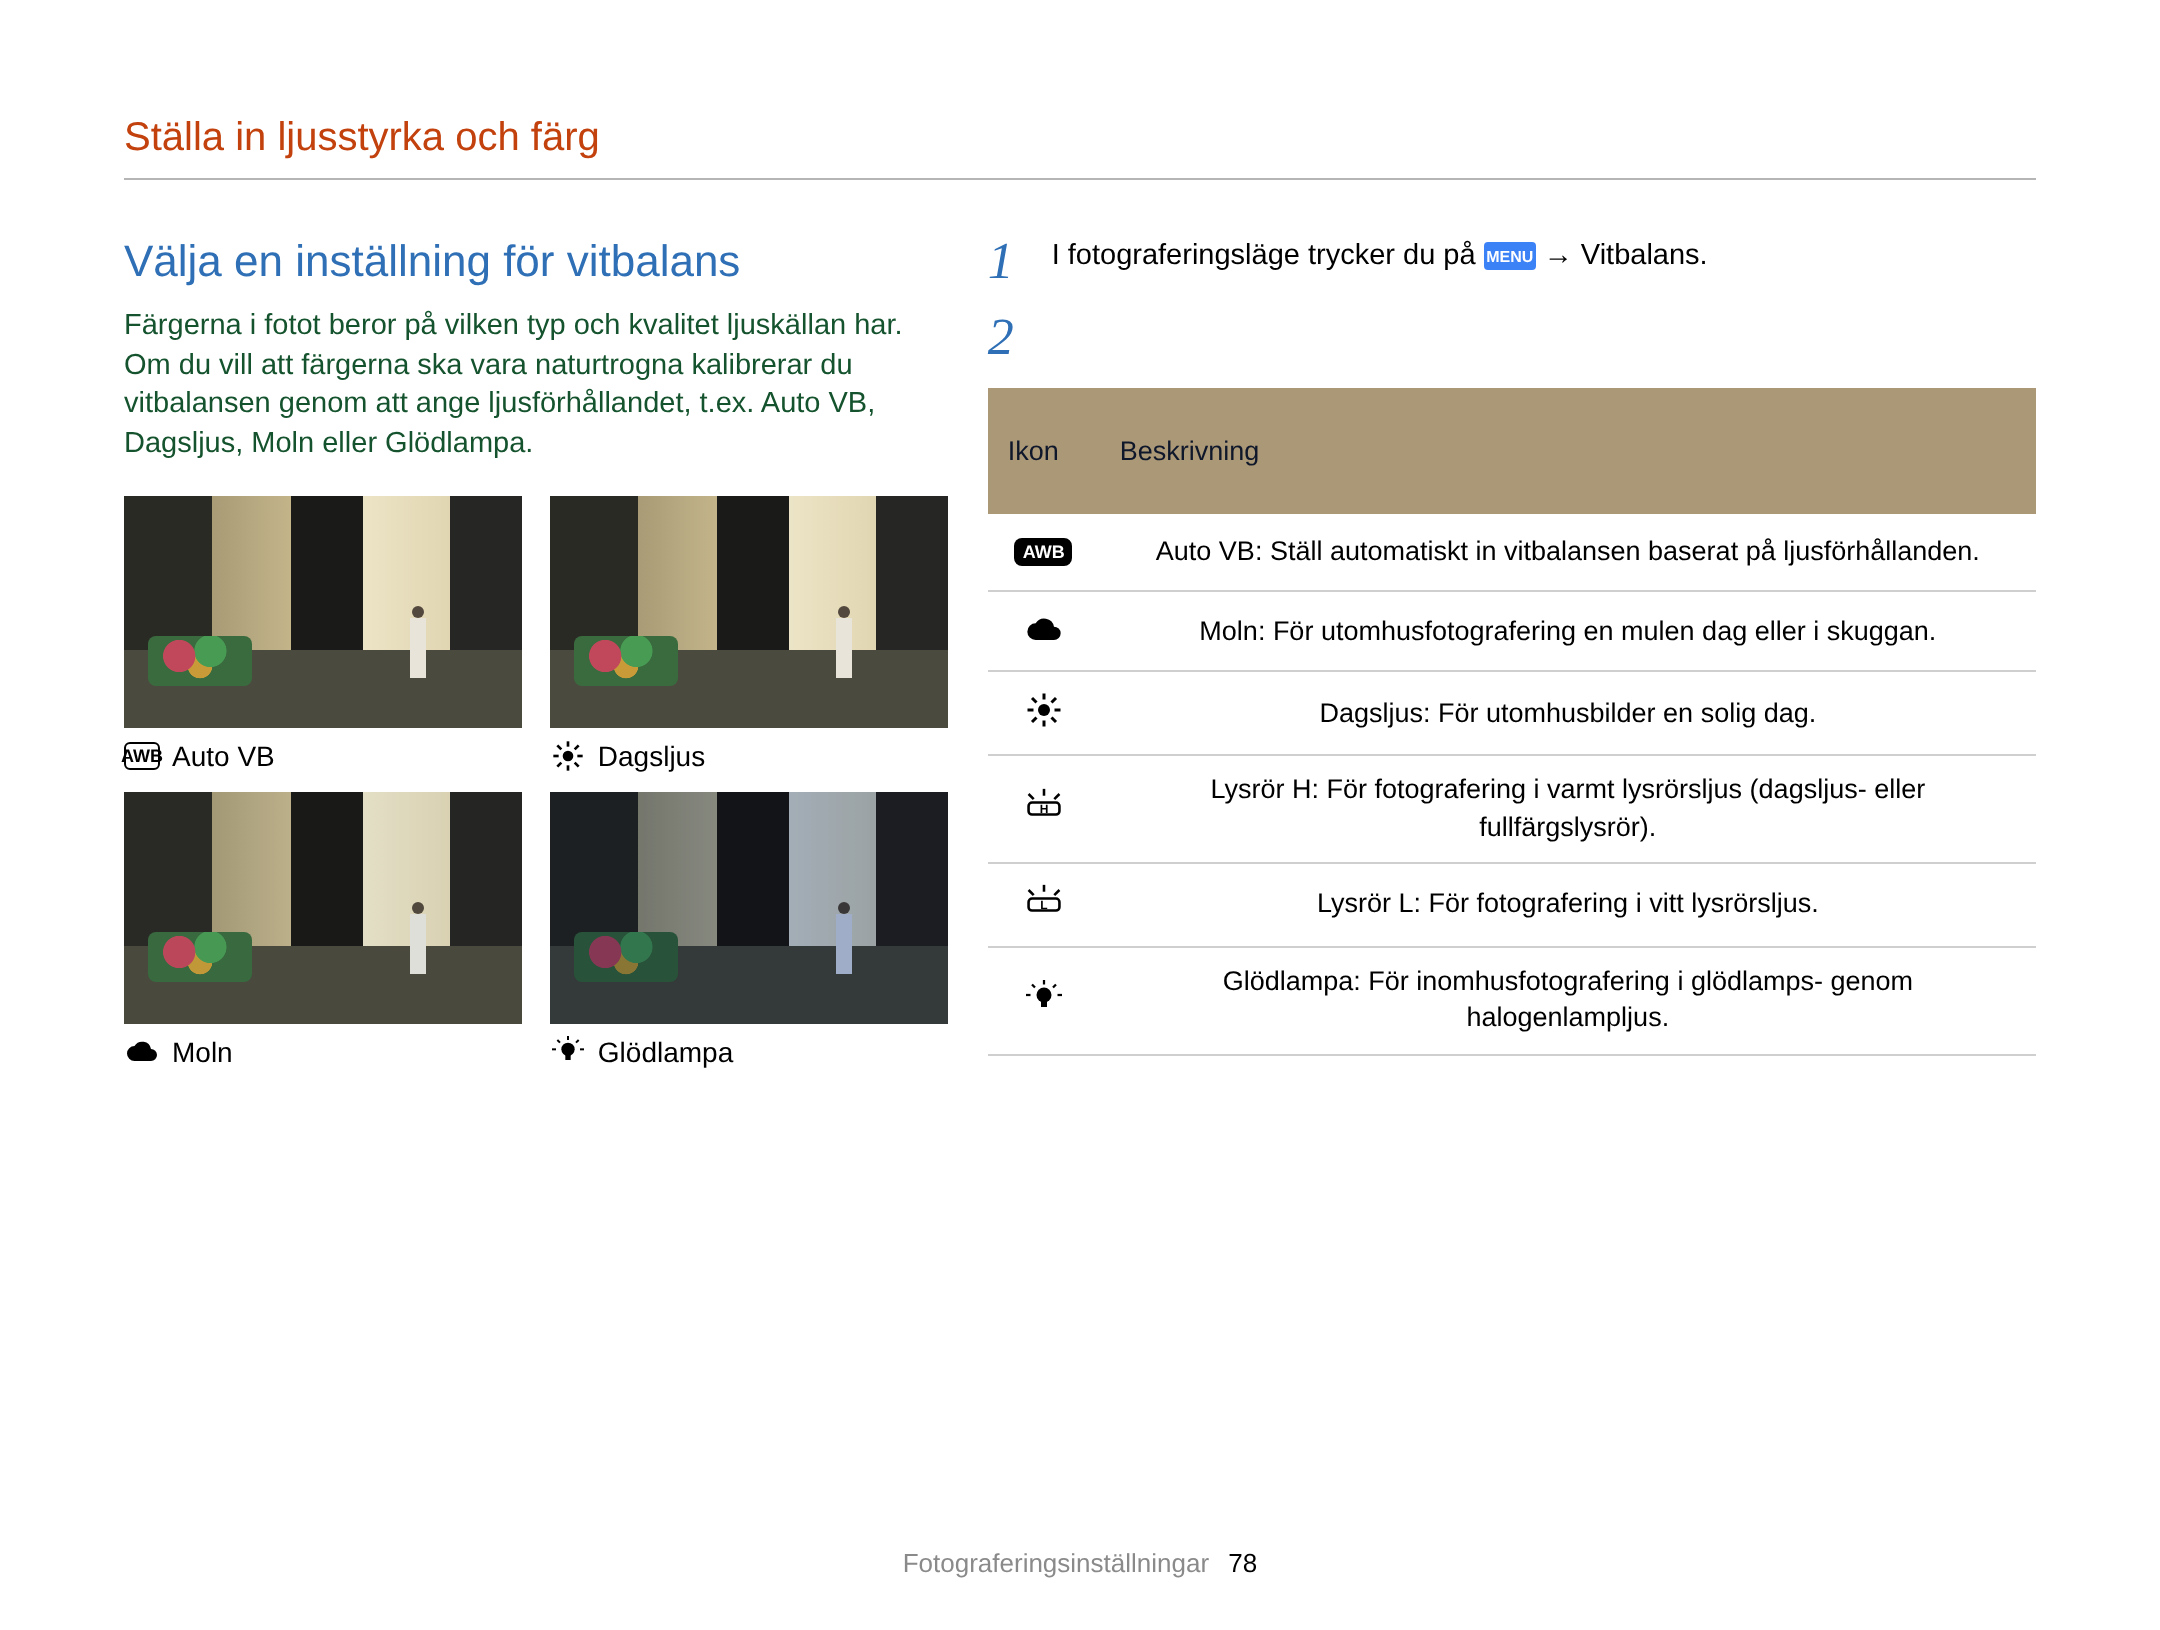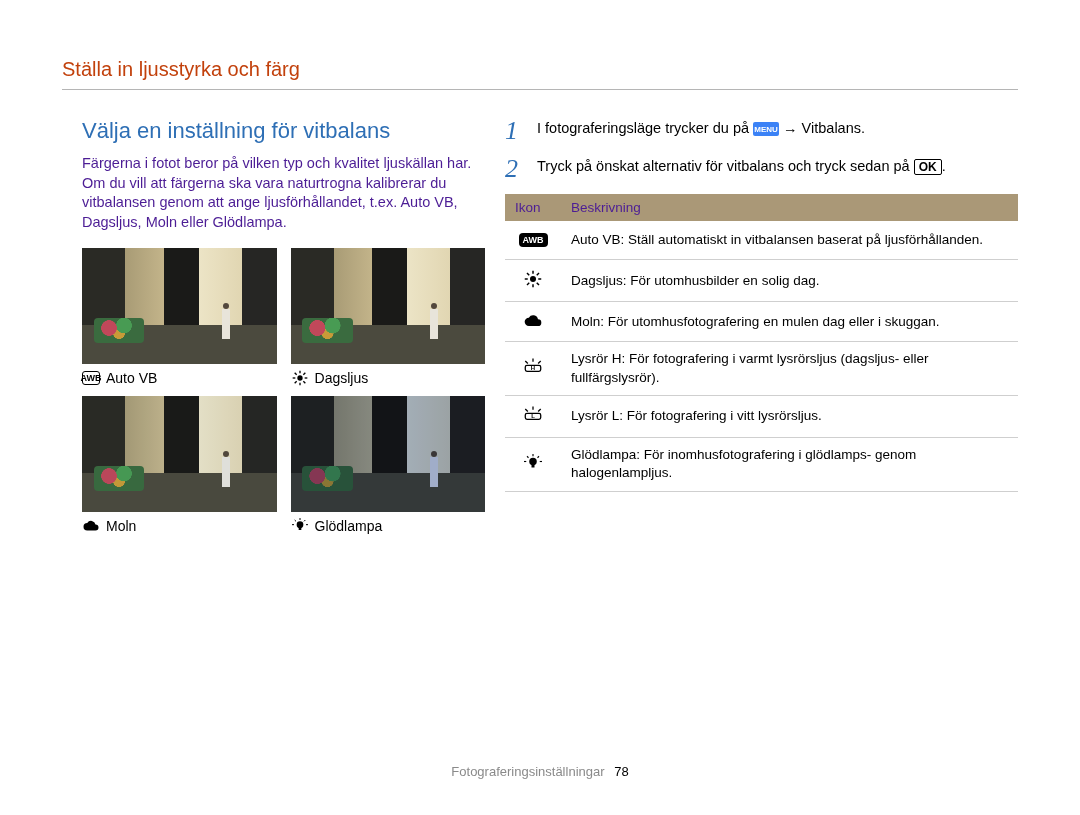--- a/index.html
+++ b/index.html
@@ -19,34 +19,33 @@
     padding-bottom: 8px;
   }
   .header-divider {
     border: none;
     border-top: 1px solid #b5b5b5;
     margin-bottom: 28px;
   }
   .columns {
     display: flex;
     gap: 20px;
-    margin-left: 20px;
   }
   .col-left { width: 44%; }
   .col-right { width: 56%; }
   .section-title {
     font-size: 22px;
     color: #2e6fb5;
     font-weight: 400;
     margin-bottom: 10px;
   }
   .intro {
     font-size: 14.5px;
     line-height: 1.35;
-    color: #4c1d95;
+    color: #14532d;
     margin-bottom: 16px;
   }
   .image-grid {
     display: grid;
     grid-template-columns: 1fr 1fr;
     gap: 10px 14px;
   }
   .img-cell { }
   .thumb {
     width: 100%;
@@ -122,40 +121,41 @@
   .bold { font-weight:normal; }
   .ok-box {
     display:inline-block; border:1.5px solid #000; font-weight:bold; font-size:12px;
     padding:0 4px; border-radius:2px; line-height:14px;
   }
 
   table.icon-table {
     width:100%; border-collapse:collapse; font-size:13.5px; margin-top:6px;
   }
   .icon-table thead th {
-    background:#aa9877; color:#4c1d95; font-weight:400; text-align:left;
-    padding:6px 10px; font-size:13.5px;
+    background:#aa9877; color:#0f172a; font-weight:400; text-align:left;
+    padding:24px 10px; font-size:13.5px;
   }
   .icon-table thead th:first-child { width:56px; }
   .icon-table td {
     border-bottom:1px solid #cfcfcf; padding:8px 10px; vertical-align:middle;
     line-height:1.35;
+    text-align:center;
   }
   .icon-table td.ic { text-align:center; }
   .ic-wrap {
     display:inline-flex; align-items:center; justify-content:center;
     width:28px; height:22px;
   }
   .awb-badge {
     font-size:9px; font-weight:bold; color:#fff; background:#000;
     border-radius:4px; padding:1px 4px;
   }
 
   .footer {
-    position:absolute; left:0; right:0; bottom:36px;
+    position:absolute; left:0; right:0; bottom:26px;
     text-align:center; font-size:13px; color:#8a8a8a;
   }
   .footer .pg { color:#000; margin-left:6px; }
 </style>
 </head>
 <body>
 
 <div class="header-title">Ställa in ljusstyrka och färg</div>
 <hr class="header-divider">
 
@@ -261,40 +261,44 @@
         <span class="step-num">1</span>
         <span class="step-body">
           <span>I fotograferingsläge trycker du på </span>
           <span class="menu-badge">MENU</span>
           <span class="arrow"> → </span>
           <span class="bold">Vitbalans</span><span>.</span>
         </span>
       </li>
       <li class="step">
         <span class="step-num">2</span>
-        <span class="step-body">
-          <span>Tryck på önskat alternativ för vitbalans och tryck sedan på </span>
-          <span class="ok-box">OK</span><span>.</span>
-        </span>
       </li>
     </ol>
 
     <table class="icon-table">
       <thead>
         <tr>
           <th>Ikon</th>
           <th>Beskrivning</th>
         </tr>
       </thead>
       <tbody>
         <tr>
           <td class="ic"><span class="ic-wrap">
                 <span class="awb-badge">AWB</span>
               </span></td>
           <td><span class="bold">Auto VB</span><span>: Ställ automatiskt in vitbalansen baserat på ljusförhållanden.</span></td>
+        </tr>
+        <tr>
+          <td class="ic"><span class="ic-wrap">
+            <svg width="20" height="14" viewBox="0 0 24 16">
+                  <path d="M7 14a5 5 0 010-10 6 6 0 0111 2 4 4 0 010 8z" fill="#000"></path>
+                </svg>
+          </span></td>
+          <td><span class="bold">Moln</span><span>: För utomhusfotografering en mulen dag eller i skuggan.</span></td>
         </tr>
         <tr>
           <td class="ic"><span class="ic-wrap">
             <svg width="18" height="18" viewBox="0 0 24 24">
                   <circle cx="12" cy="12" r="4" fill="#000"></circle>
                   <g stroke="#000" stroke-width="2">
                     <line x1="12" y1="1" x2="12" y2="5"></line>
                     <line x1="12" y1="19" x2="12" y2="23"></line>
                     <line x1="1" y1="12" x2="5" y2="12"></line>
                     <line x1="19" y1="12" x2="23" y2="12"></line>
@@ -302,28 +306,20 @@
                     <line x1="17" y1="17" x2="20" y2="20"></line>
                     <line x1="17" y1="7" x2="20" y2="4"></line>
                     <line x1="4" y1="20" x2="7" y2="17"></line>
                   </g>
                 </svg>
           </span></td>
           <td><span class="bold">Dagsljus</span><span>: För utomhusbilder en solig dag.</span></td>
         </tr>
         <tr>
           <td class="ic"><span class="ic-wrap">
-            <svg width="20" height="14" viewBox="0 0 24 16">
-                  <path d="M7 14a5 5 0 010-10 6 6 0 0111 2 4 4 0 010 8z" fill="#000"></path>
-                </svg>
-          </span></td>
-          <td><span class="bold">Moln</span><span>: För utomhusfotografering en mulen dag eller i skuggan.</span></td>
-        </tr>
-        <tr>
-          <td class="ic"><span class="ic-wrap">
             <svg width="24" height="18" viewBox="0 0 28 20">
                   <g stroke="#000" stroke-width="1.5">
                     <line x1="14" y1="0" x2="14" y2="4"></line>
                     <line x1="5" y1="3" x2="8" y2="6"></line>
                     <line x1="23" y1="3" x2="20" y2="6"></line>
                   </g>
                   <rect x="5" y="8" width="18" height="7" rx="2" fill="#fff" stroke="#000" stroke-width="1.5"></rect>
                   <text x="14" y="14" text-anchor="middle" font-size="7" font-weight="bold" fill="#000">H</text>
                 </svg>
           </span></td>

